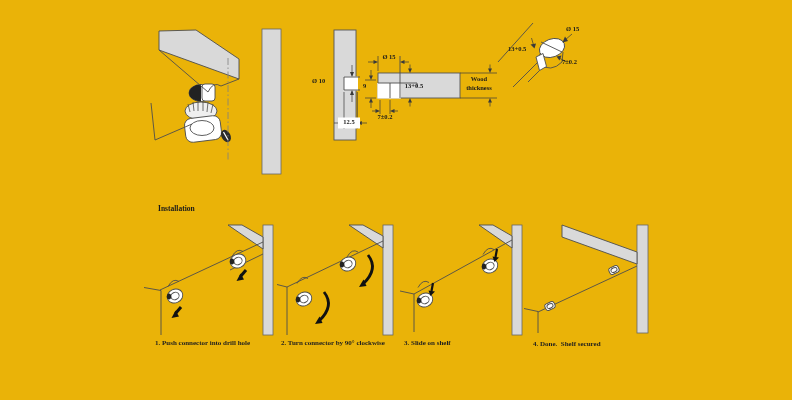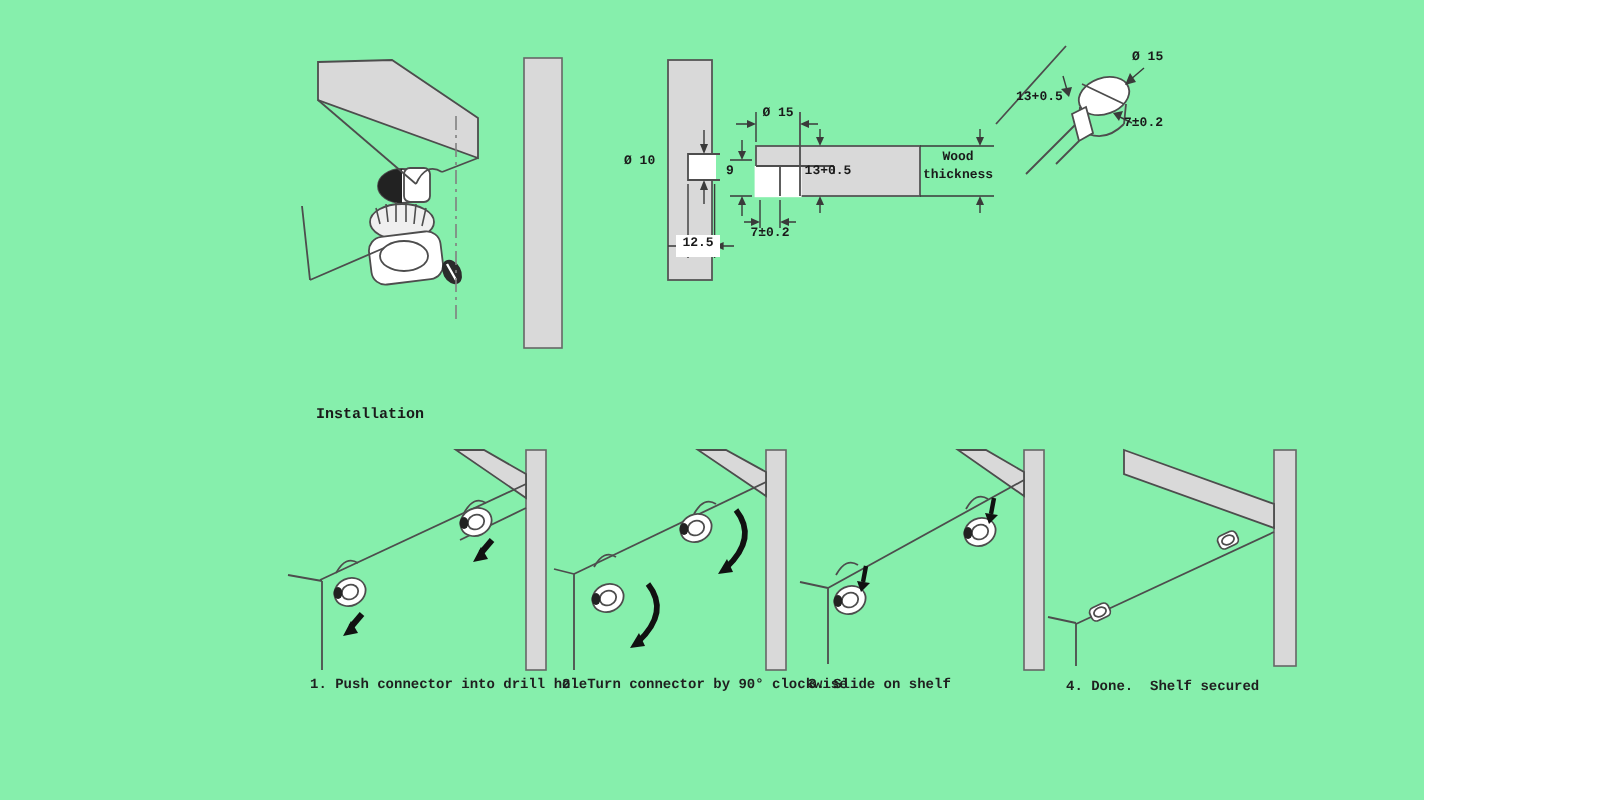--- a/index.html
+++ b/index.html
@@ -1,17 +1,17 @@
 <!DOCTYPE html>
 <html><head>
 <meta charset="utf-8">
 <style>
   html,body{margin:0;padding:0;background:#fff;}
-  .canvas{position:relative;width:712px;height:400px;background:#86efac;overflow:hidden;
-          font-family:Liberation Mono, monospace;}
+  .canvas{position:relative;width:792px;height:400px;background:#eab308;overflow:hidden;
+          font-family:Liberation Serif, serif;}
   .canvas svg{position:absolute;left:0;top:0;}
   .lbl{position:absolute;font-size:6.5px;font-weight:bold;color:#1a1a1a;line-height:1.1;white-space:nowrap;}
   .lbl.c{text-align:center;white-space:normal;}
   .lbl.wrap{white-space:normal;line-height:1.45;}
   .caption{position:absolute;font-size:7px;font-weight:bold;color:#1f1f1f;white-space:pre;}
   .title{position:absolute;font-size:7.5px;font-weight:bold;color:#1a1a1a;}
 </style>
 </head>
 <body>
 

